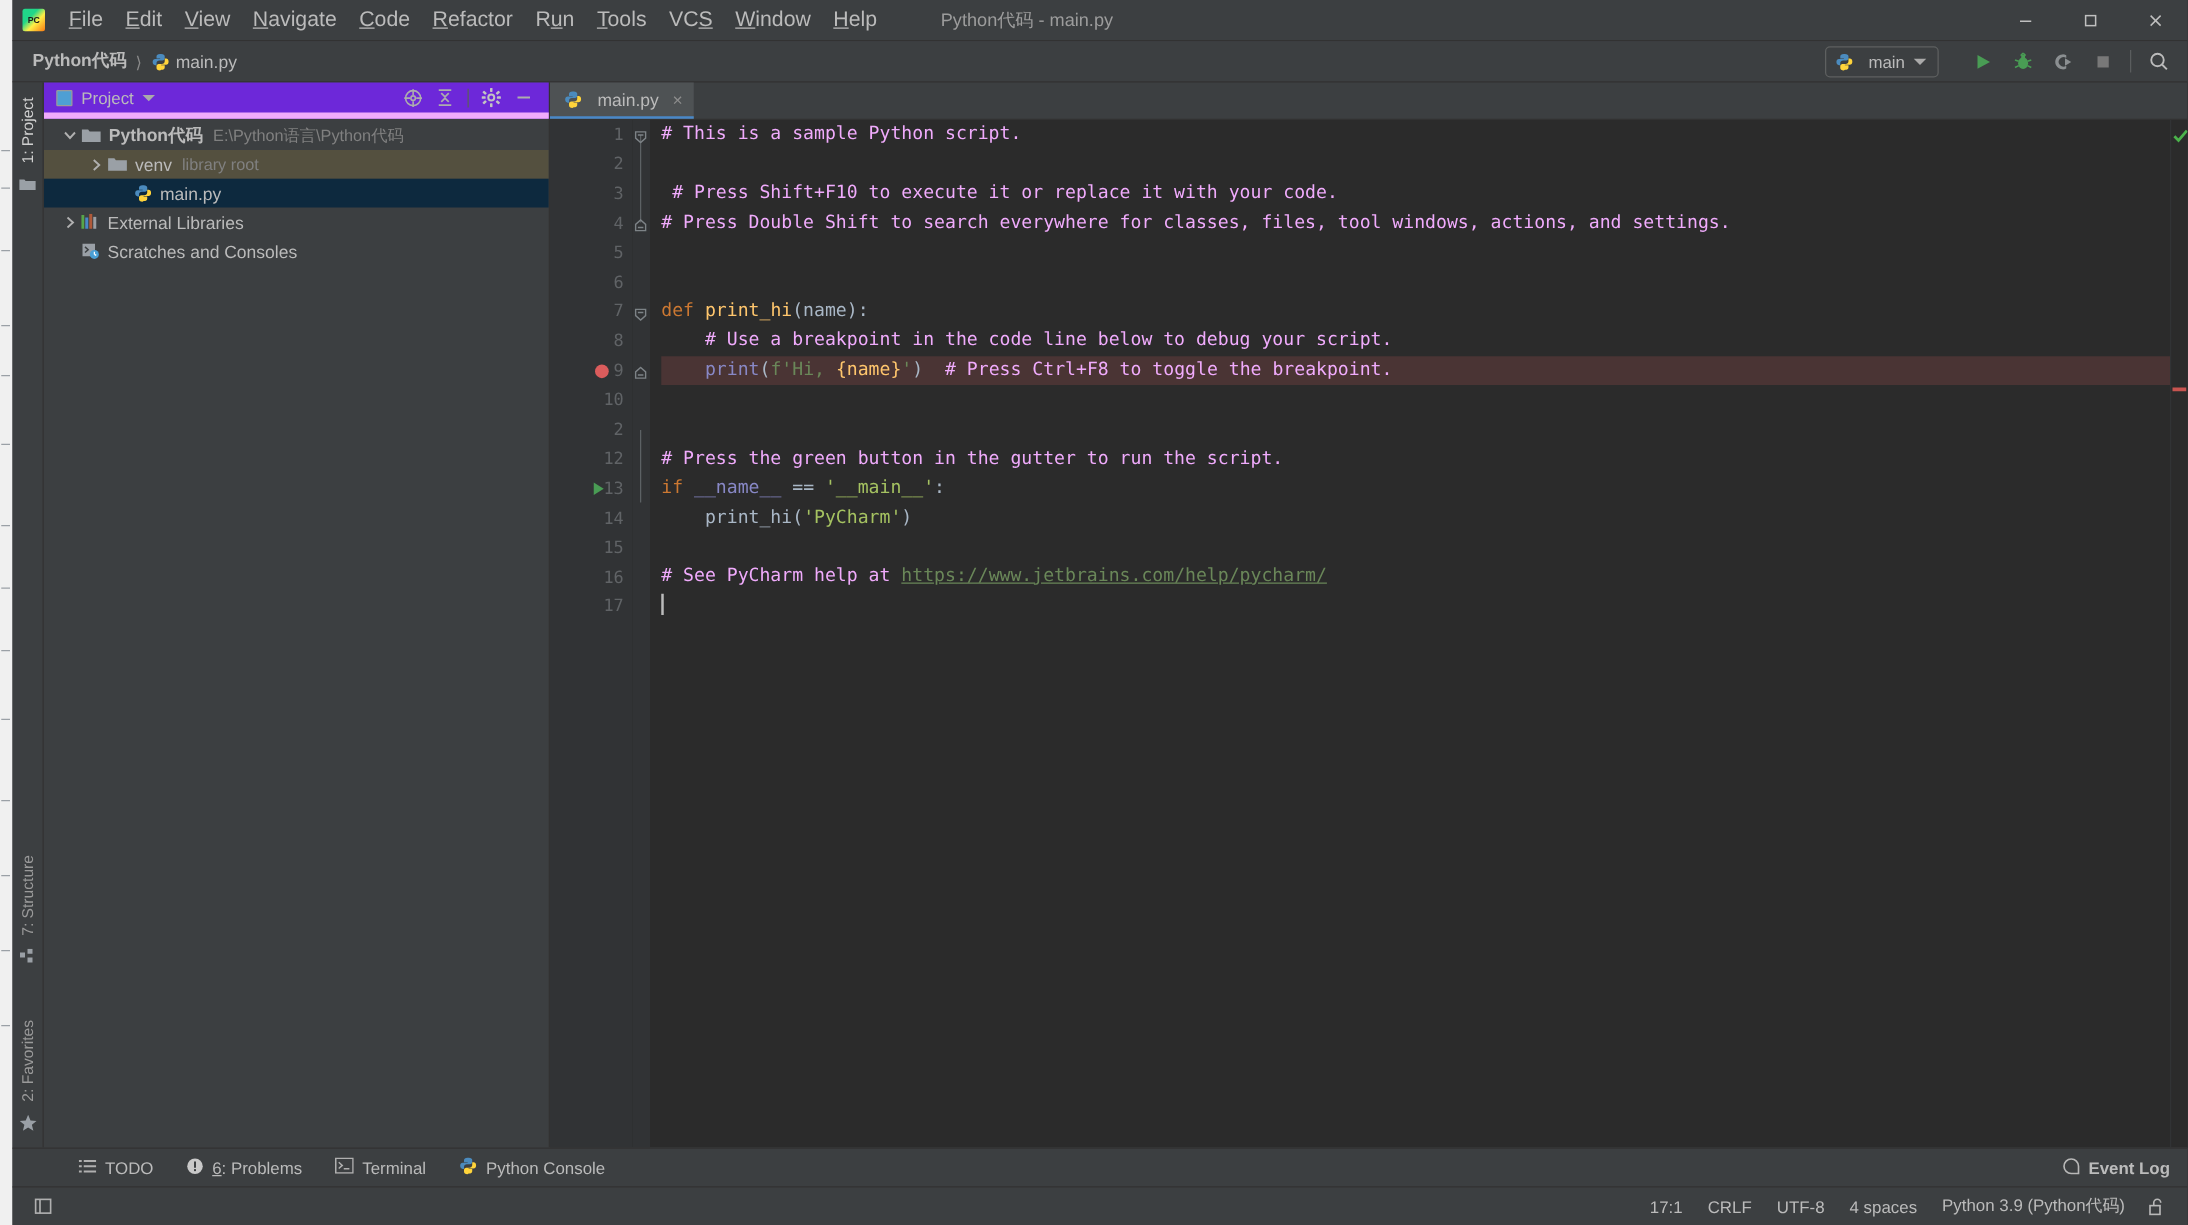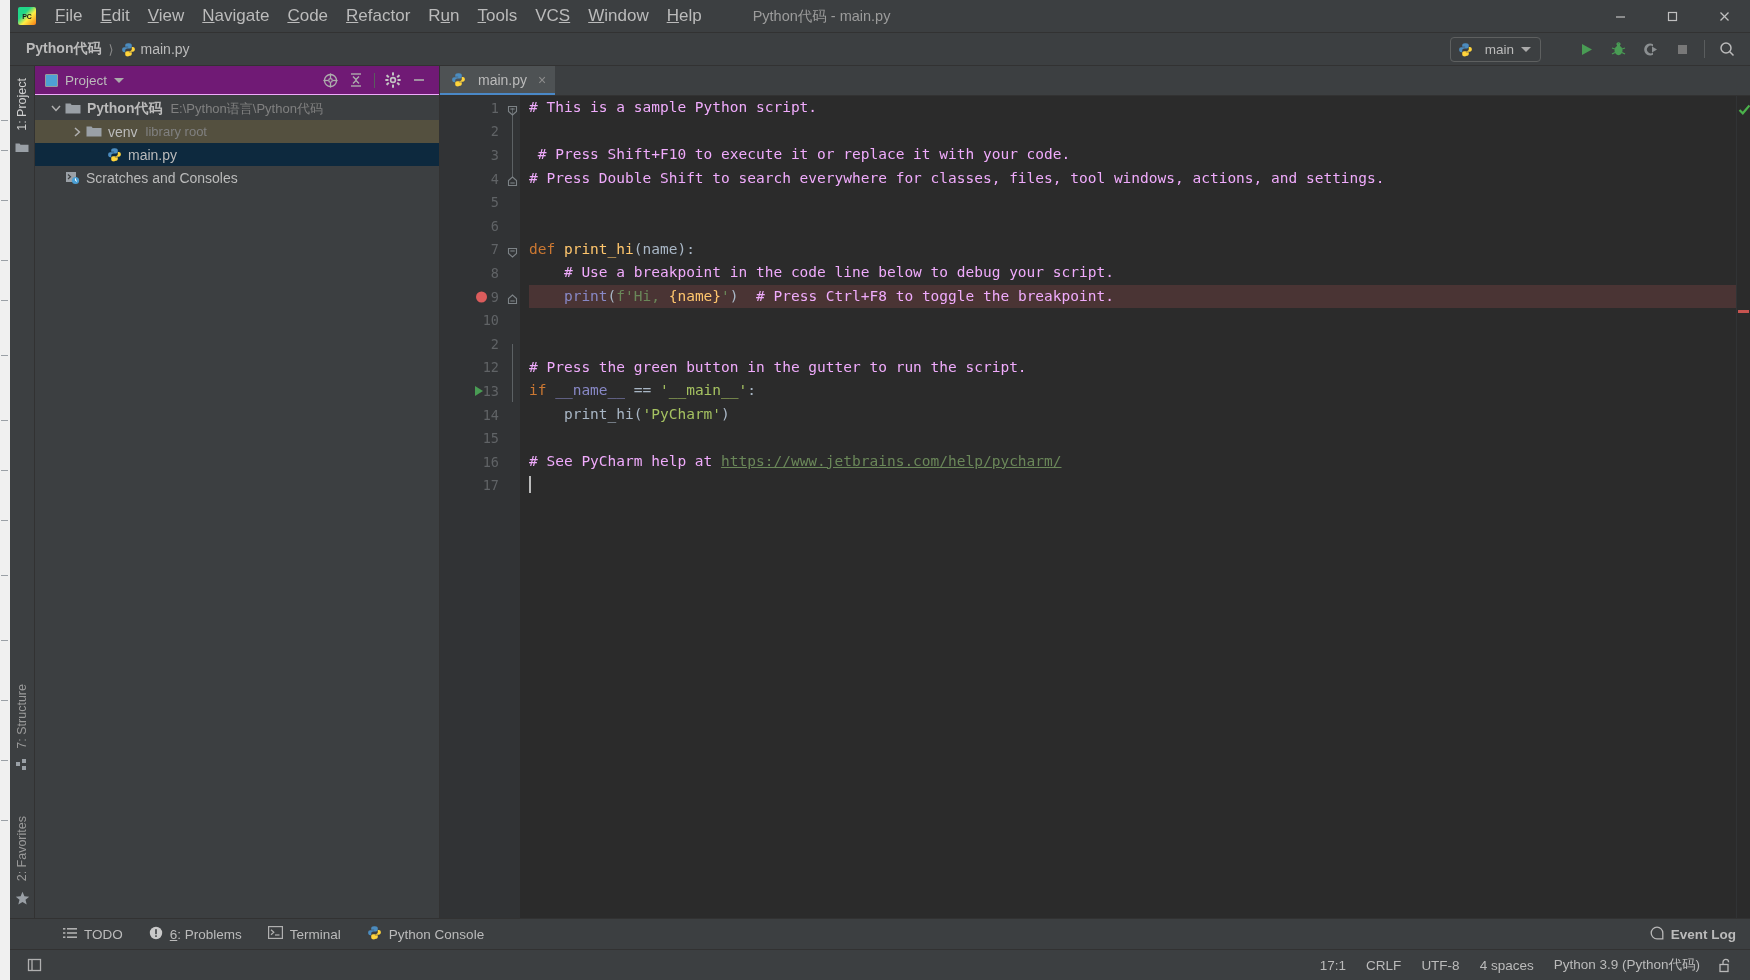--- a/index.html
+++ b/index.html
@@ -69,21 +69,21 @@
   .crumb { display:flex; align-items:center; font-size: 14px; color:#bbbbbb; }
   .crumb.bold { font-weight: bold; }
   .crumb-sep { margin: 0 7px; color: #8a8a8a; font-size: 13px; }
   .py-icon {
     width: 15px; height: 15px; margin-right: 5px; flex:none; position: relative;
   }
   .nav-right { margin-left:auto; display:flex; align-items:center; padding-right: 8px; gap: 2px; }
   .runconfig {
     display:flex; align-items:center; gap:7px;
     border:1px solid #5e6060; border-radius:4px;
-    height:25px; padding: 0 9px 0 7px; margin-right: 28px;
+    height:25px; padding: 0 9px 0 7px; margin-right: 18px;
     font-size:13.5px; color:#bbbbbb;
   }
   .tri-down {
     width:0;height:0;border-left:5px solid transparent;border-right:5px solid transparent;
     border-top:5px solid #aaaaaa;
   }
   .tb-btn {
     width:30px;height:28px;display:flex;align-items:center;justify-content:center;
     border-radius:3px;
   }
@@ -108,21 +108,21 @@
   .vtab.active { color:#d0d0d0; }
   .strip-icon { margin: 4px 0; display:flex; align-items:center; justify-content:center; }
 
   
   .project-panel {
     width: 405px; background:#3c3f41; display:flex; flex-direction:column;
     flex:none; border-right:1px solid #323232;
   }
   .panel-head {
     height: 29px; display:flex; align-items:center; padding: 0 4px 0 10px;
-    border-bottom:1px solid #f0abfc; background:#701a75;
+    border-bottom:5px solid #f0abfc; background:#6d28d9;
   }
   .panel-title { font-size:13.5px; color:#bbbbbb; display:flex; align-items:center; gap:7px;}
   .panel-sq {
     width:13px;height:13px;border:1.5px solid #9a9a9a;border-radius:1px;
     background:#4e9fd4; position:relative;
   }
   .panel-head-actions { margin-left:auto; display:flex; align-items:center; gap:2px; padding-right:4px; }
   .ph-btn { width:24px;height:22px;display:flex;align-items:center;justify-content:center;border-radius:3px; }
   .ph-sep { width:1px;height:15px;background:#5a5d5e;margin:0 4px; }
 
@@ -493,20 +493,36 @@
           </div>
           <div class="tree-row selected" style="padding-left: 54px;">
             <span class="tw"></span>
             <span style="display: flex; align-items: center; margin-right: 6px; flex: 0 0 auto;">
               <svg width="15" height="15" viewBox="0 0 16 16">
                 <path d="M7.5 1.2c-2 0-3 .8-3 2.1v1.8h3.1v.5H3.4c-1.3 0-2.2.9-2.2 2.6s.9 2.6 2.2 2.6h1.1V9.1c0-1.4 1-2.3 2.5-2.3h2.6c1.1 0 1.9-.8 1.9-1.9V3.3c0-1.2-1-2.1-3-2.1z" fill="#4b8bbe"></path>
                 <path d="M8.5 14.8c2 0 3-.8 3-2.1v-1.8H8.4v-.5h4.2c1.3 0 2.2-.9 2.2-2.6S13.9 5.2 12.6 5.2h-1.1v2.3c0 1.4-1 2.3-2.5 2.3H6.4c-1.1 0-1.9.8-1.9 1.9v1.6c0 1.2 1 2.1 3 2.1z" fill="#ffd43b"></path>
               </svg>
             </span>
             <span class="t-label">main.py</span>
+          </div>
+          <div class="tree-row" style="padding-left: 12px;">
+            <span class="tw">
+              <svg width="9" height="10" viewBox="0 0 9 10">
+                <polyline points="2,1 6.4,5 2,9" fill="none" stroke="#b0b0b0" stroke-width="1.5"></polyline>
+              </svg>
+            </span>
+            <span style="display: flex; align-items: center; margin-right: 6px; flex: 0 0 auto;">
+              <svg width="15" height="13" viewBox="0 0 15 13">
+                <rect x="0" y="1" width="2.4" height="11" fill="#57a64a"></rect>
+                <rect x="3.2" y="3" width="2.4" height="9" fill="#4a88c7"></rect>
+                <rect x="6.4" y="0" width="2.4" height="12" fill="#b05a3a"></rect>
+                <rect x="9.6" y="2.5" width="2.4" height="9.5" fill="#9aa0a6"></rect>
+              </svg>
+            </span>
+            <span class="t-label">External Libraries</span>
           </div>
           <div class="tree-row" style="padding-left: 12px;">
             <span class="tw"></span>
             <span style="display: flex; align-items: center; margin-right: 6px; flex: 0 0 auto;">
               <svg width="15" height="14" viewBox="0 0 15 14">
                 <path d="M1 1h10v10H1z" fill="#9aa0a6"></path>
                 <polyline points="3,3.5 5.5,5.8 3,8" fill="none" stroke="#3c3f41" stroke-width="1.2"></polyline>
                 <circle cx="10.5" cy="9.5" r="3.6" fill="#4a9fd4"></circle>
                 <line x1="10.5" y1="7.4" x2="10.5" y2="9.5" stroke="#fff" stroke-width="1"></line>
                 <line x1="10.5" y1="9.5" x2="12" y2="10.3" stroke="#fff" stroke-width="1"></line>

